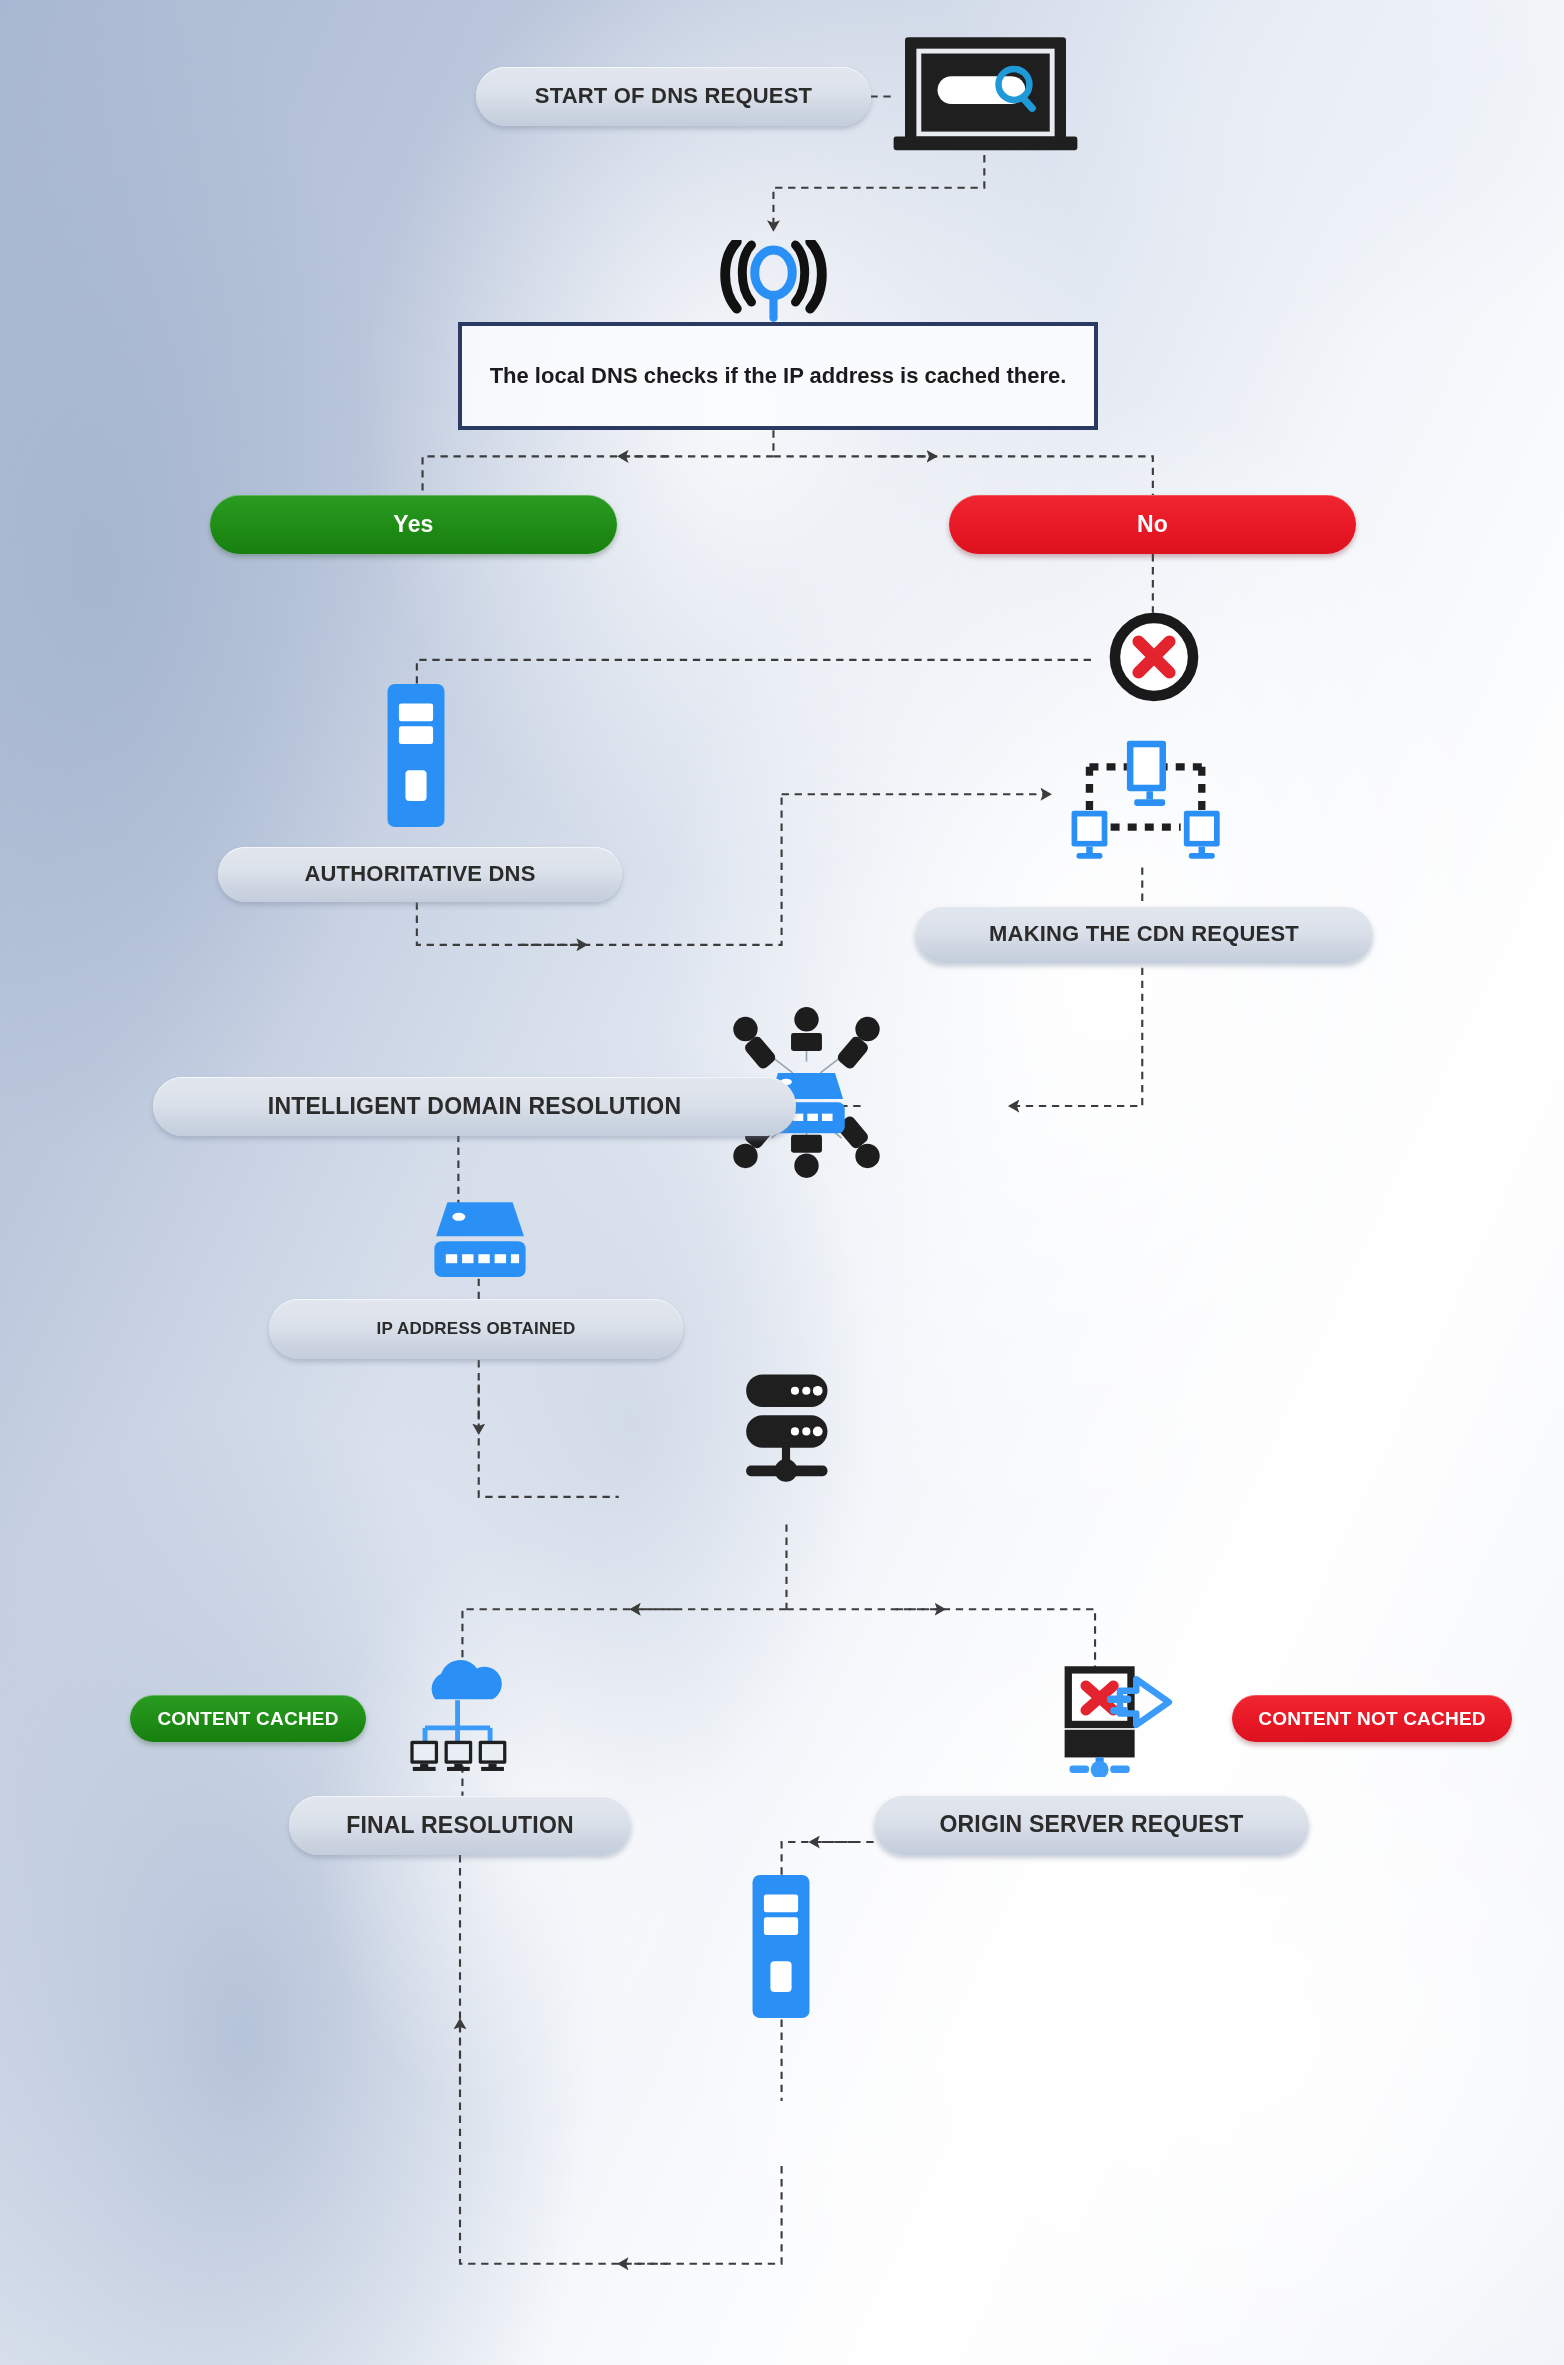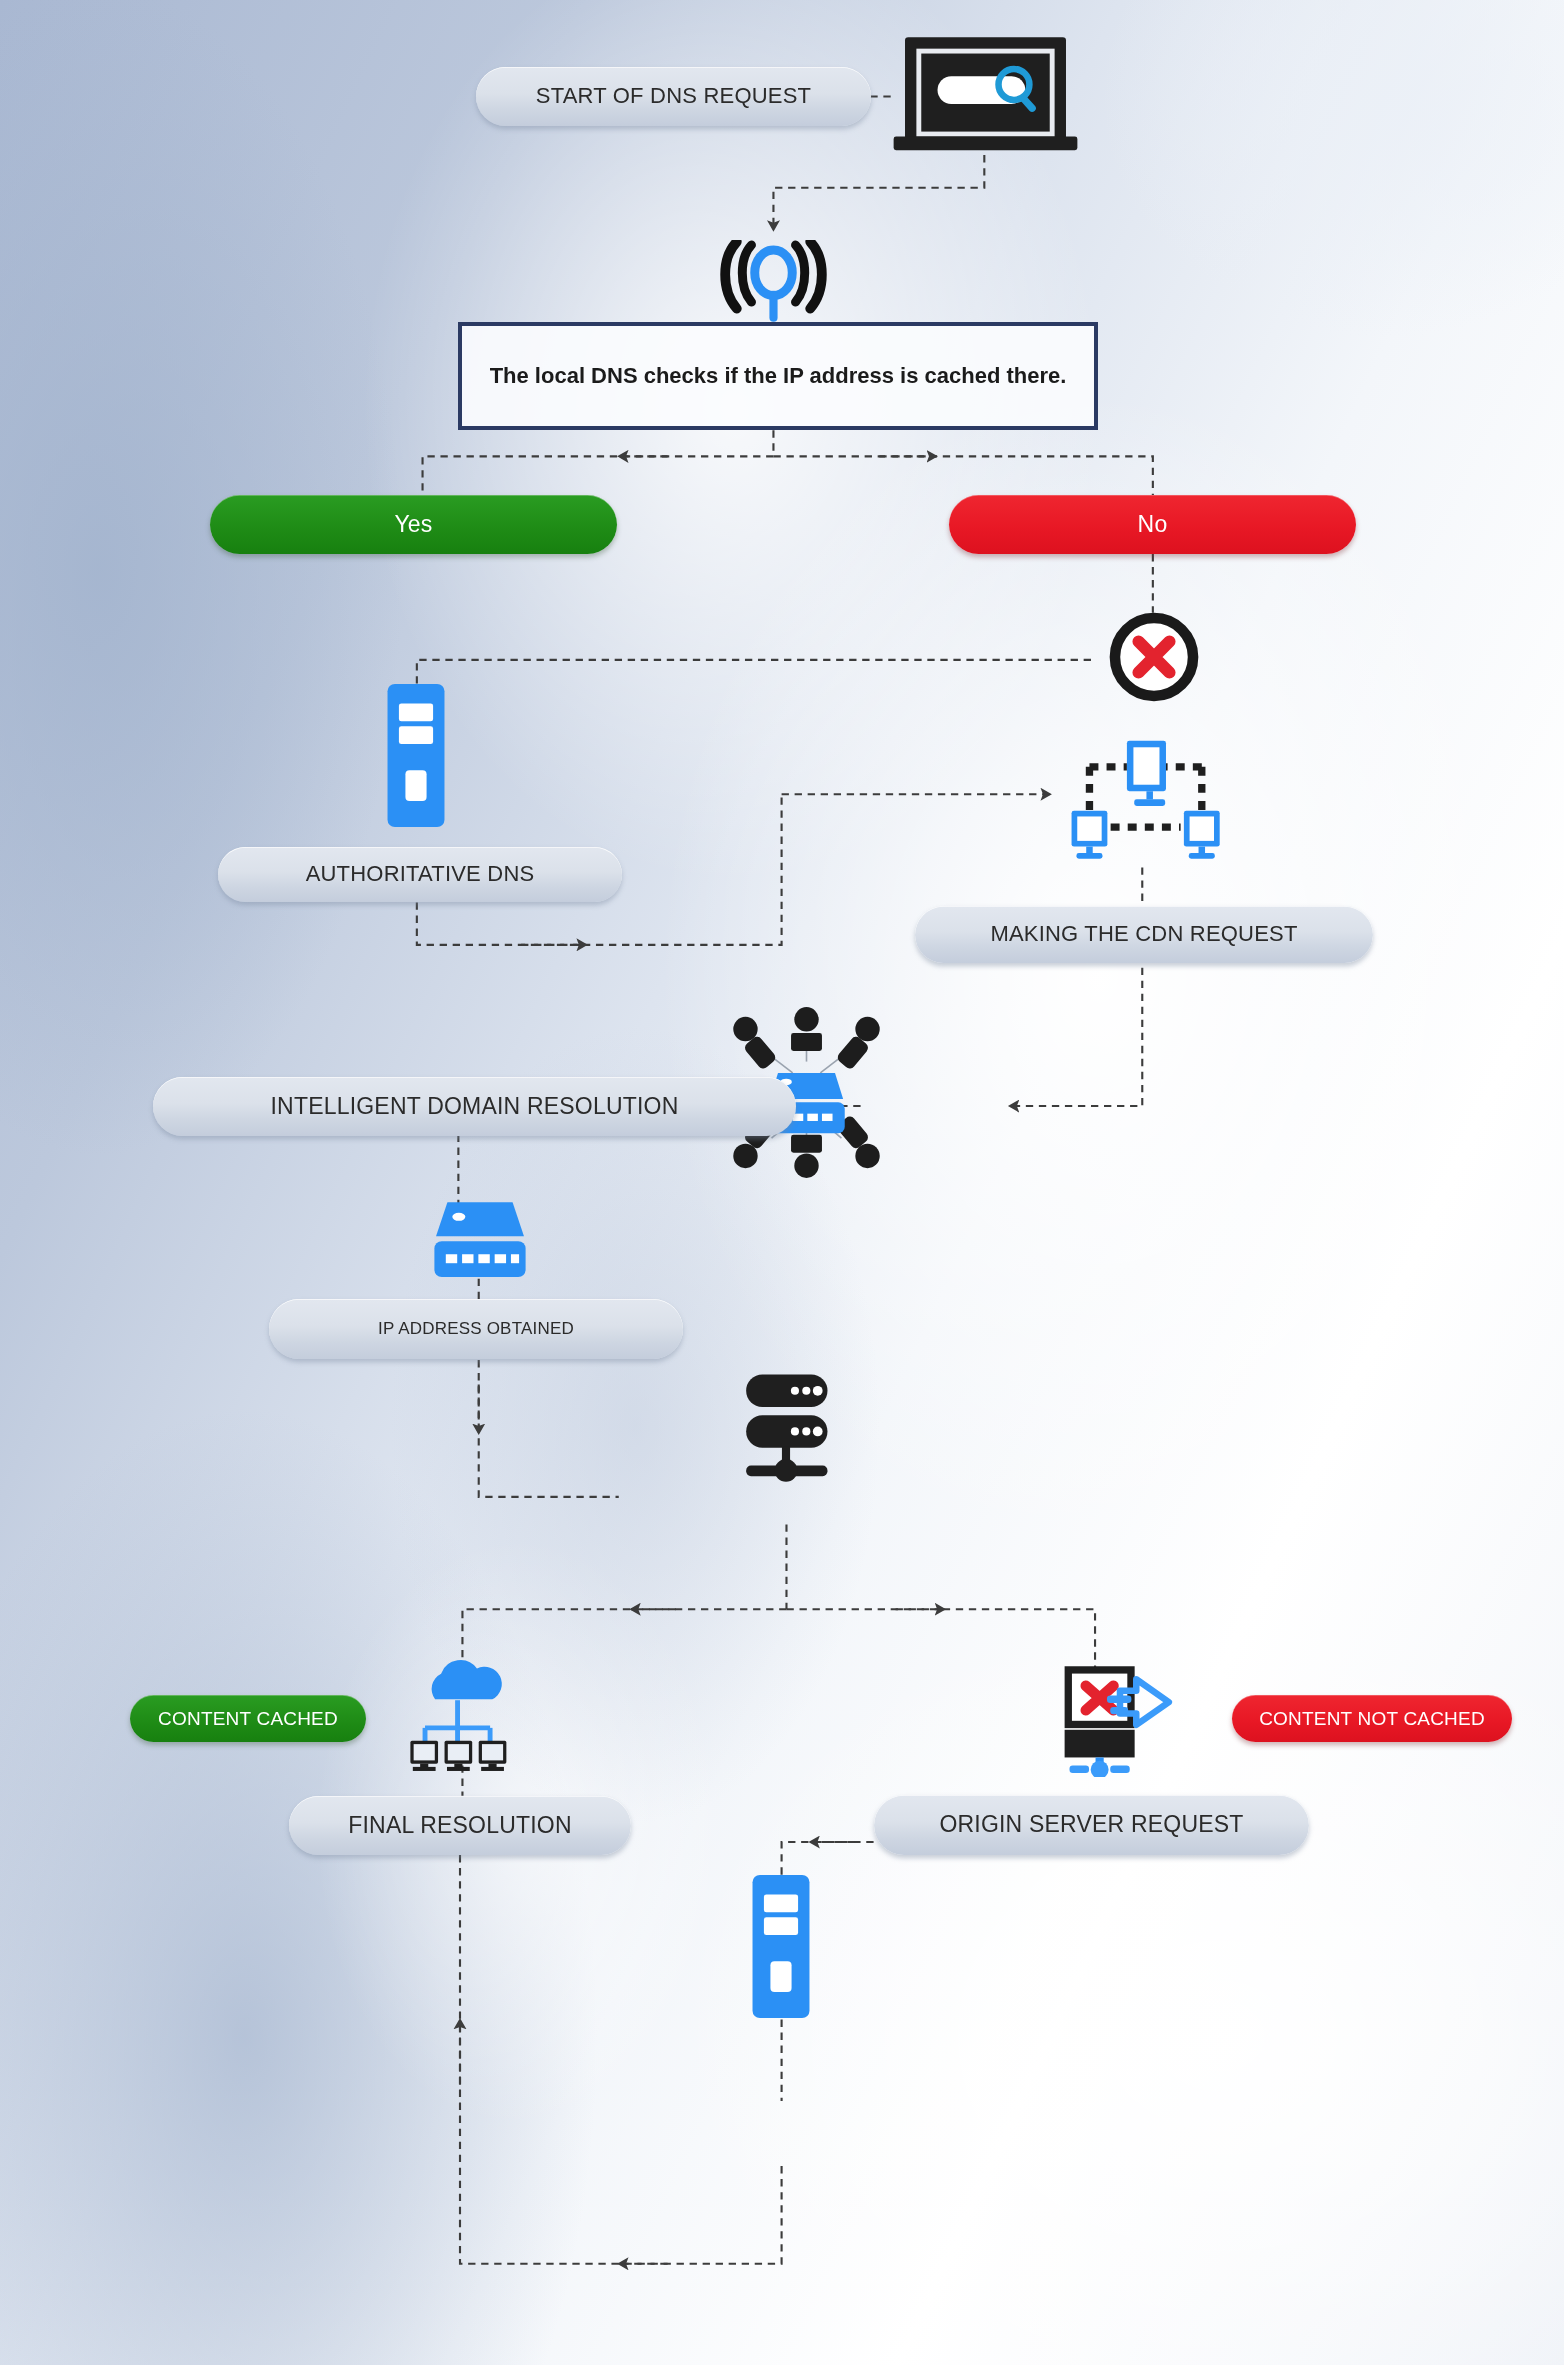--- a/index.html
+++ b/index.html
@@ -27,21 +27,21 @@
         radial-gradient(ellipse 293px 423px at 521px 1832px, rgba(255,255,255,.6) 0%, rgba(255,255,255,0) 70%),
         radial-gradient(ellipse 407px 342px at 1384px 98px, rgba(235,240,247,.9) 0%, rgba(235,240,247,0) 70%);
   }
 
   svg#wires{position:absolute;inset:0;width:1564px;height:2366px;pointer-events:none;}
 
   
   .pill{
     position:absolute;display:flex;align-items:center;justify-content:center;
     text-align:center;border-radius:814px;
-    font-weight:normal;letter-spacing:0.2px;line-height:1.12;
+    font-weight:bold;letter-spacing:0.2px;line-height:1.12;
     box-sizing:border-box;
   }
   .pill.grey{
     color:#2b2b2b;
     background:linear-gradient(180deg,#e2e7ef 0%, #dbe1ea 45%, #ced6e2 72%, #c4cddc 100%);
     box-shadow:0 3.3px 5.7px rgba(120,135,158,.40), inset 0 0.8px 0 rgba(255,255,255,.85);
   }
   .pill.green{
     color:#fff;
     background:linear-gradient(180deg,#2a9c22 0%, #1f8c16 55%, #17800f 100%);

